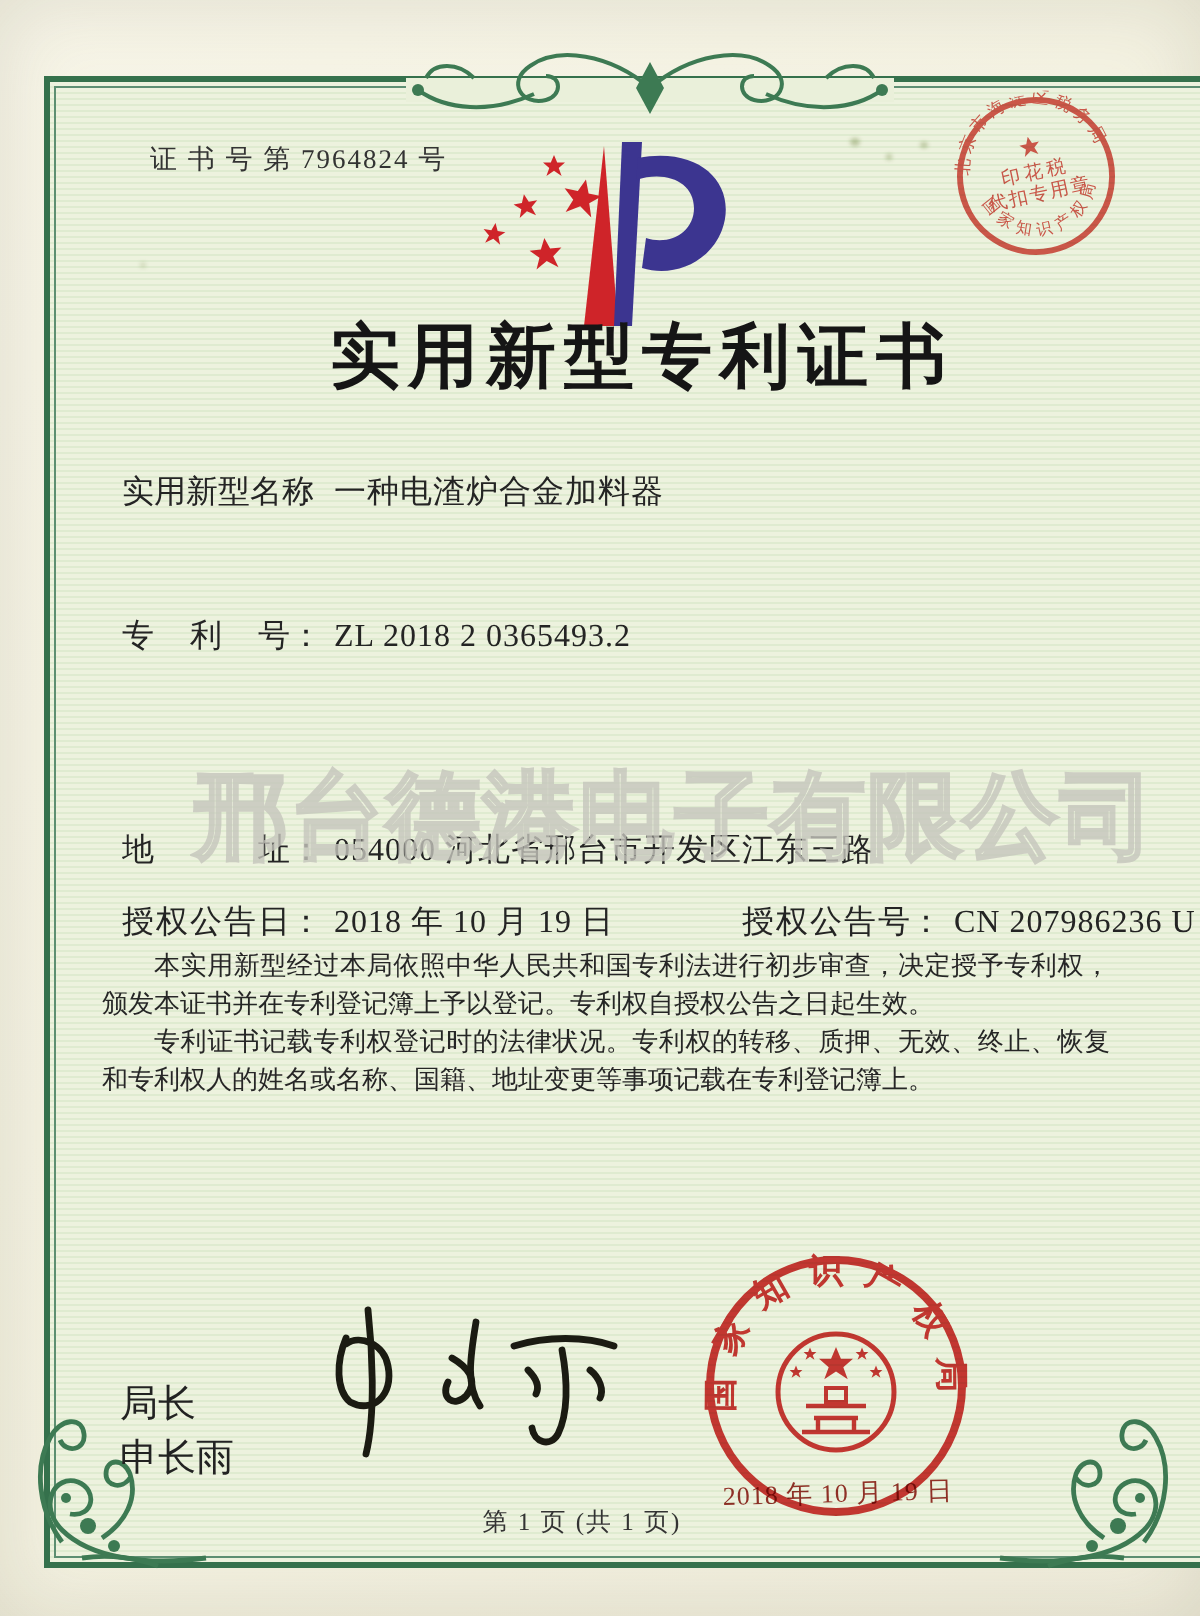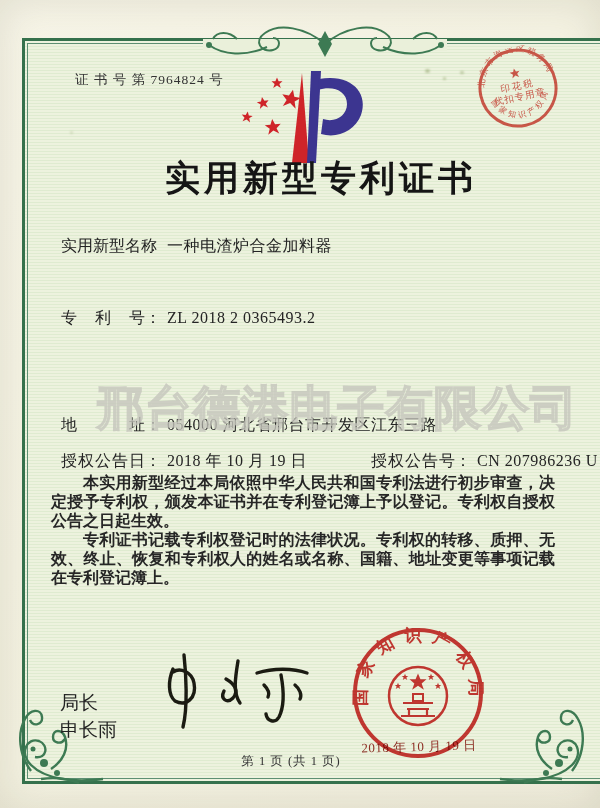--- a/index.html
+++ b/index.html
@@ -42,23 +42,22 @@
   .col2{position:absolute;left:310px;top:0;}
   
   .watermark{
     left:72px;top:336px;width:480px;text-align:justify;text-align-last:justify;
     font-size:47px;font-weight:700;color:transparent;
     -webkit-text-stroke:1.5px #c6c6bd;opacity:.8;z-index:6;pointer-events:none;
     font-family:"Liberation Sans","DejaVu Sans",sans-serif;letter-spacing:0;
   }
   
   .bodytext{
-    left:26px;width:504px;top:432px;font-size:16px;line-height:19px;color:#262626;
+    left:26px;width:504px;top:432px;font-size:13px;line-height:19px;color:#262626;
     text-align:justify;
-    font-weight:bold;
   }
   .bodytext p{margin:0;text-indent:2em;}
   .signer{left:35px;top:648px;font-size:19px;color:#222;line-height:27px;}
   .signature{left:118px;top:608px;z-index:4;}
   .seal{left:326px;top:585px;z-index:7;opacity:.93;mix-blend-mode:multiply;}
   .sealdate{
     left:328px;top:697px;width:132px;text-align:center;z-index:8;
     color:#9c332c;font-size:13px;letter-spacing:.5px;transform:rotate(-1.5deg);
     mix-blend-mode:multiply;
   }

